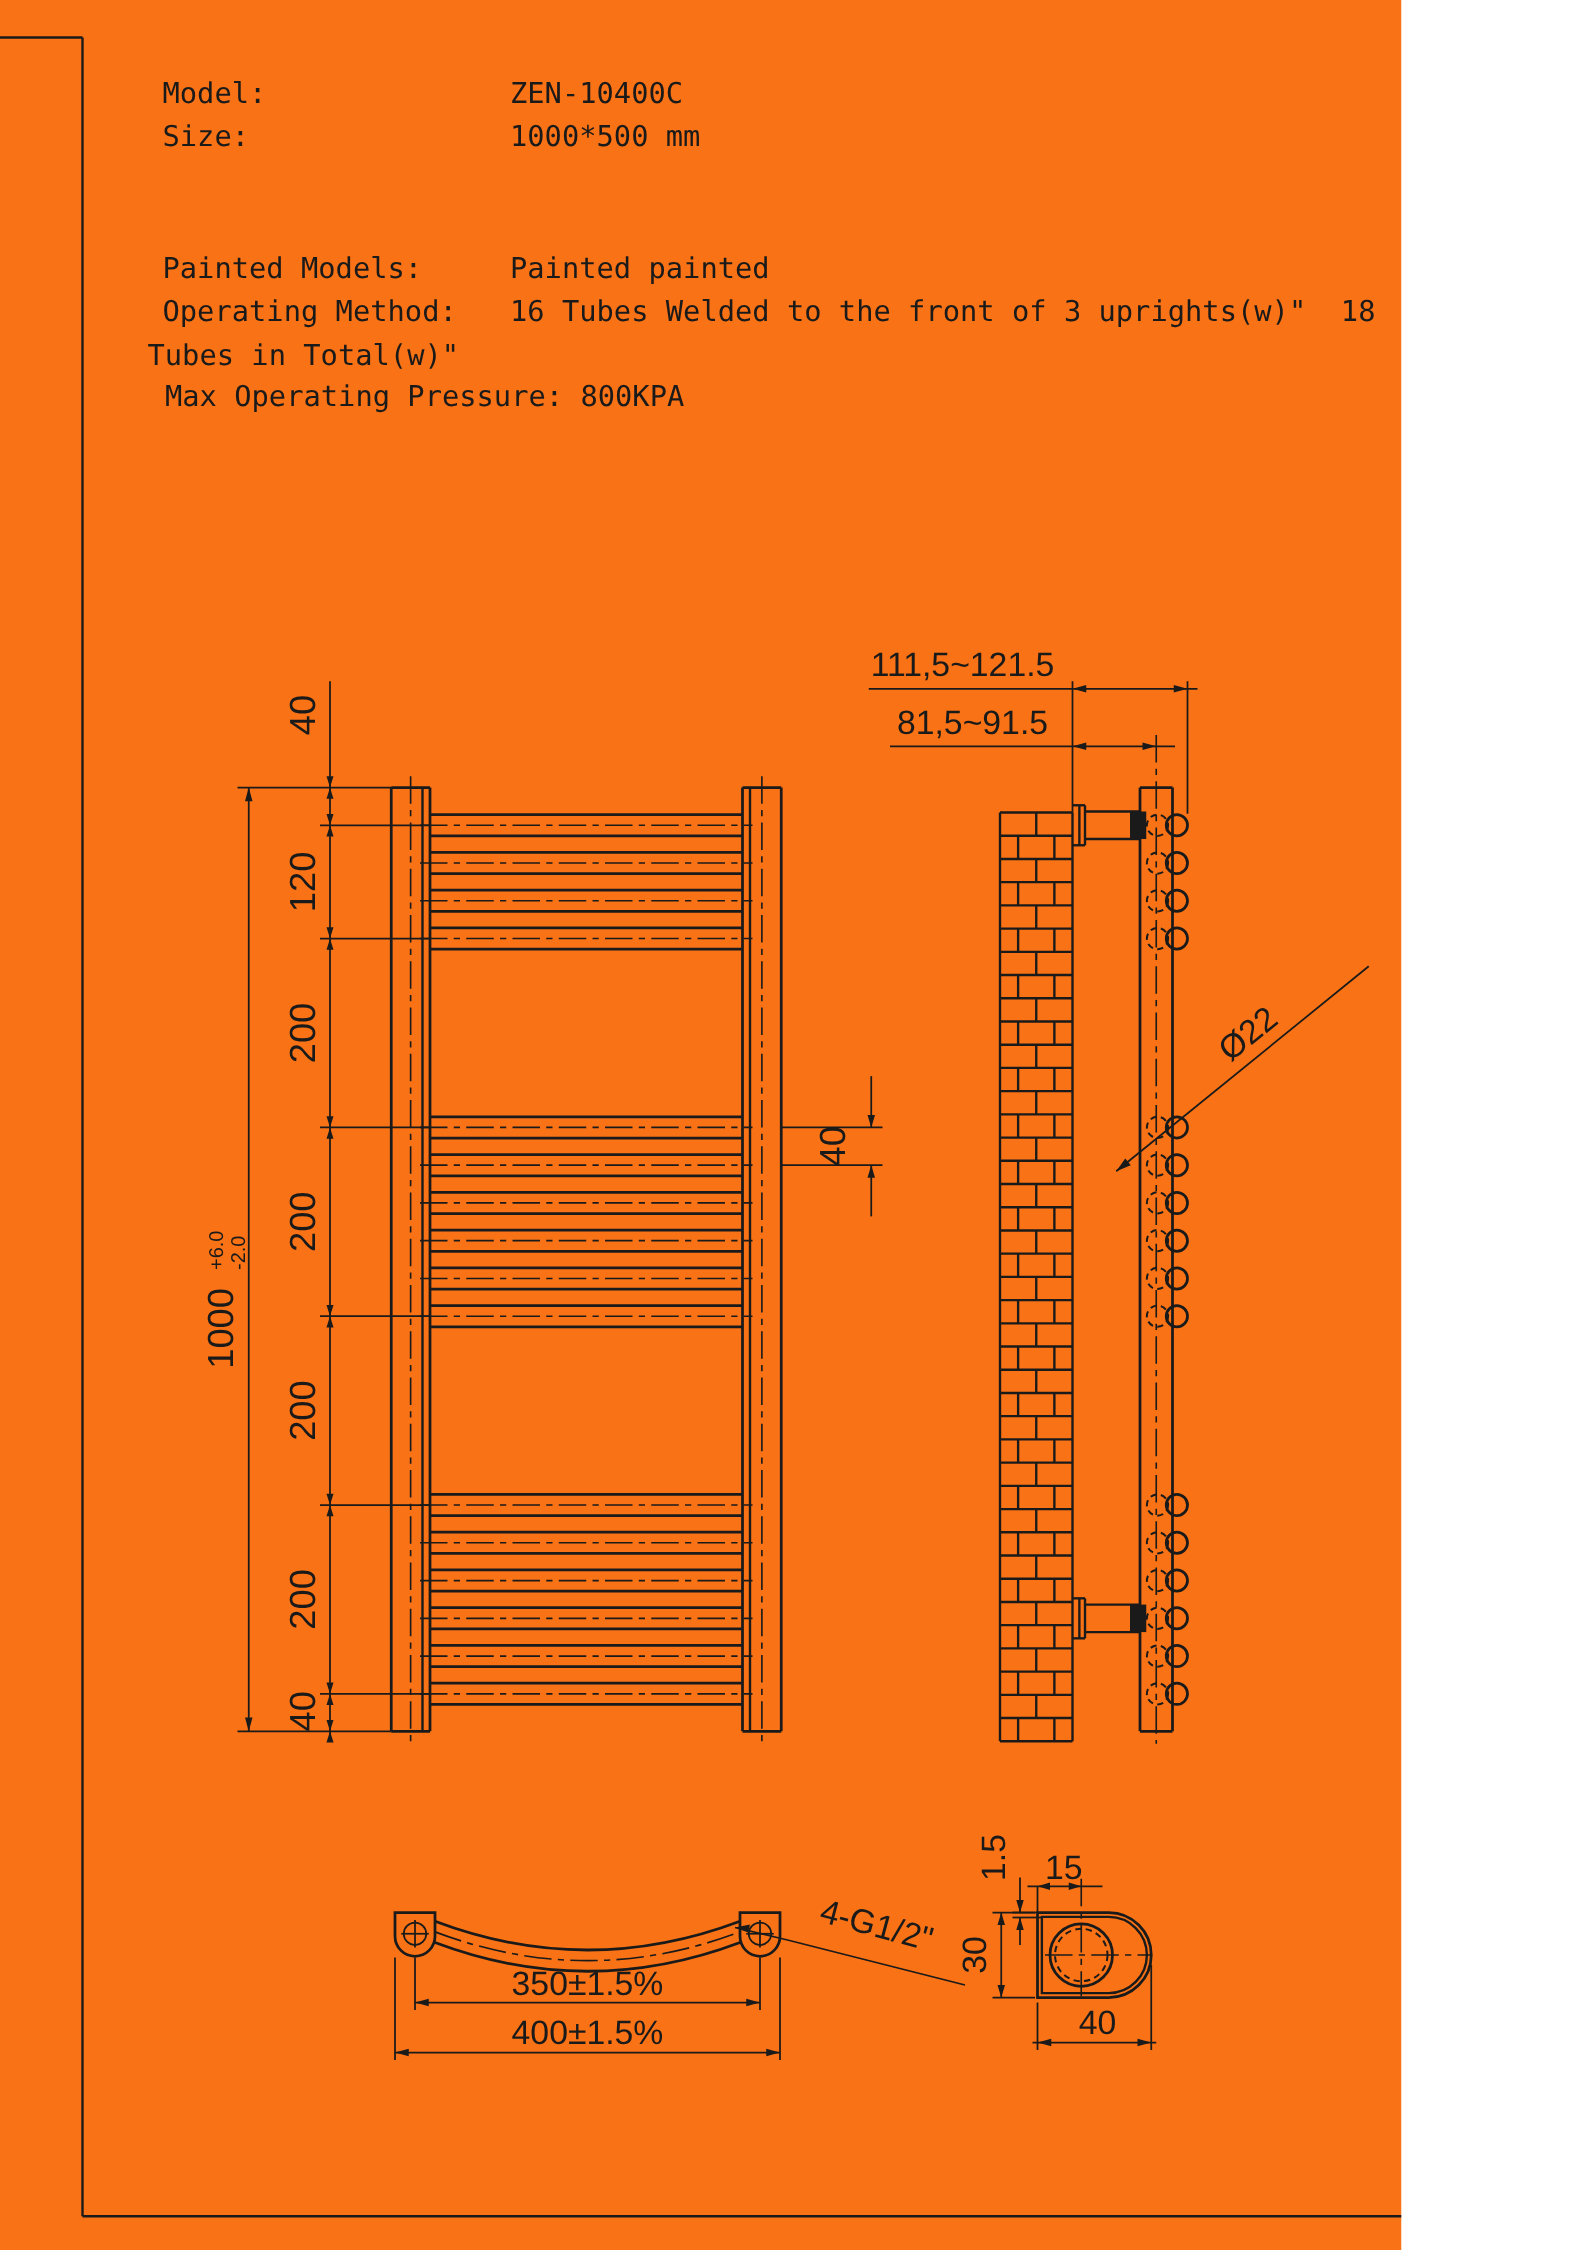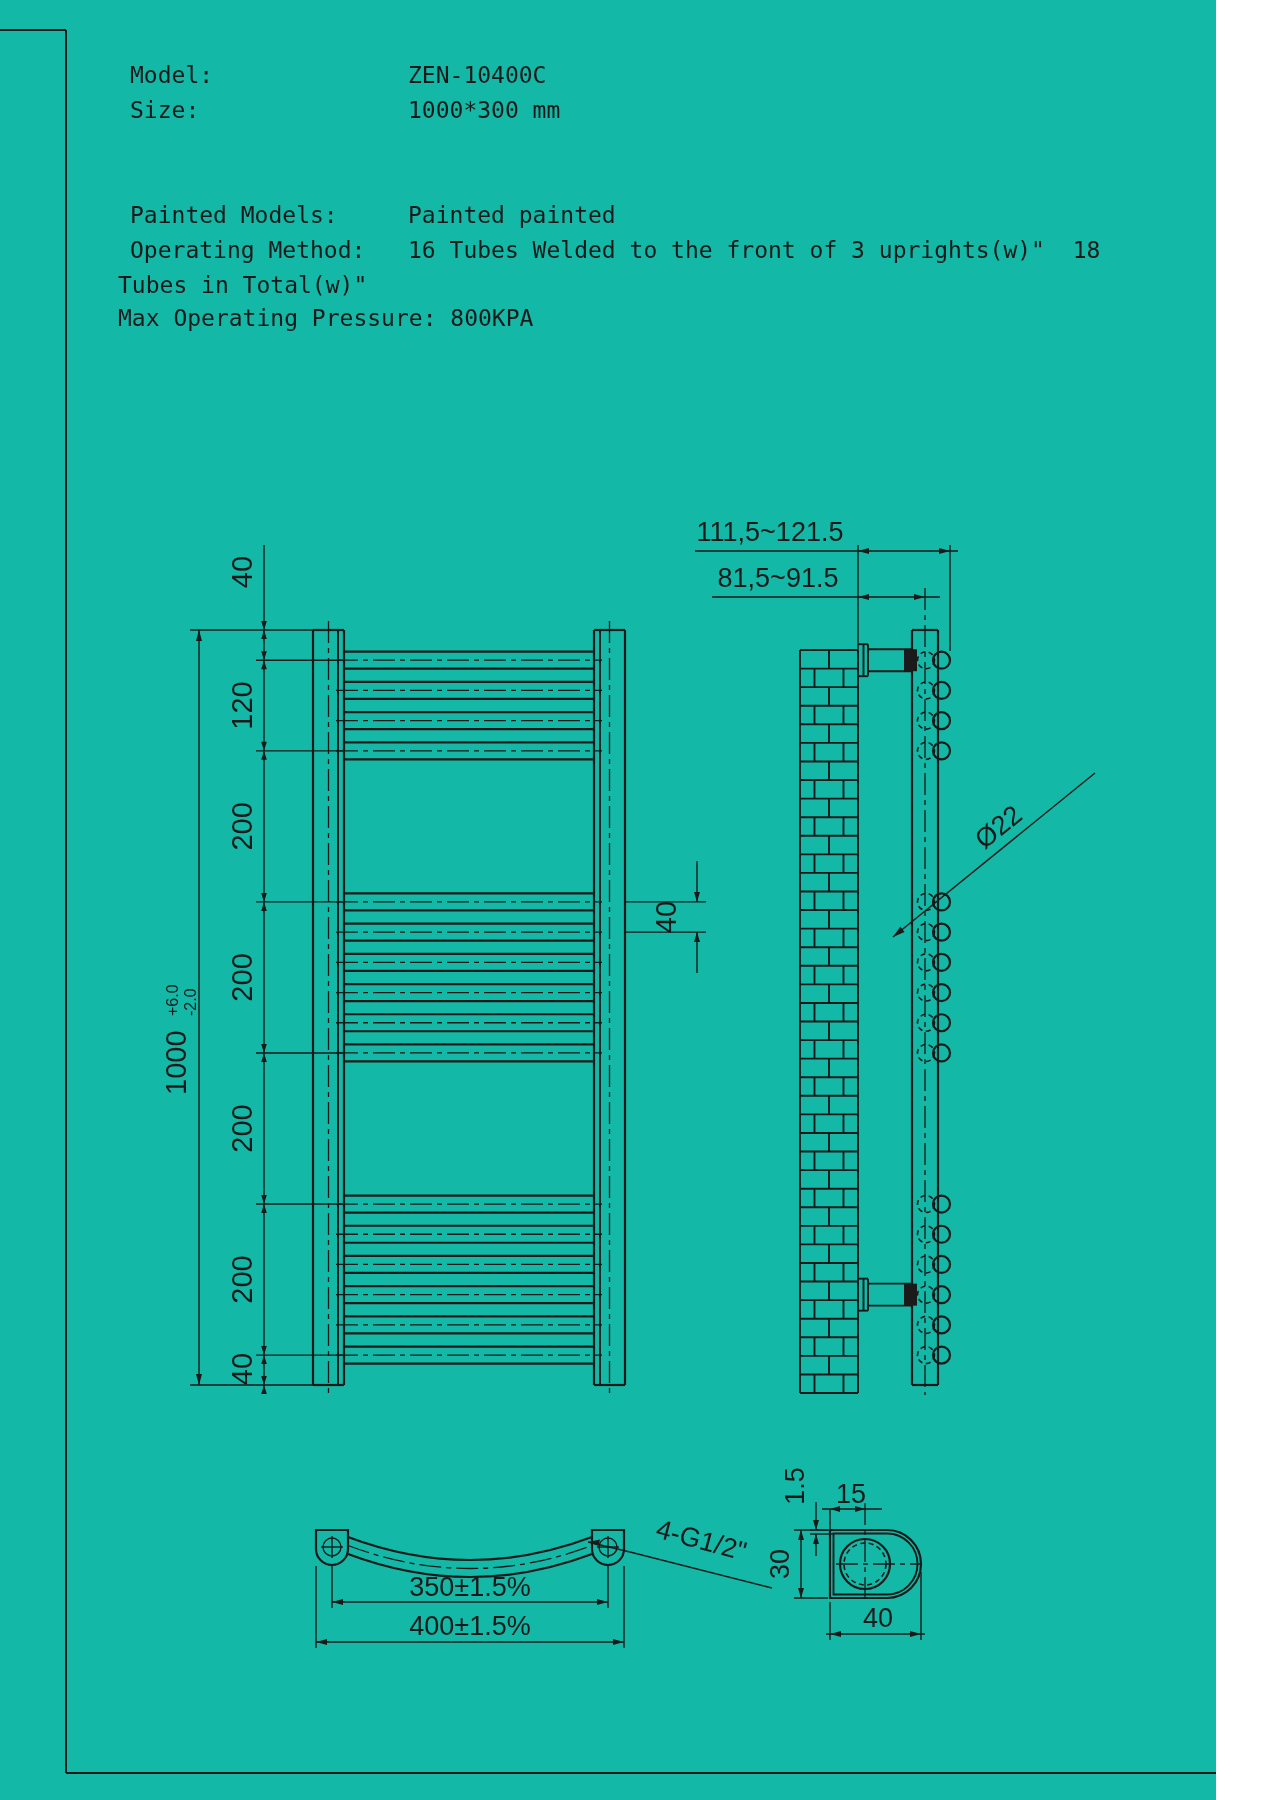--- a/index.html
+++ b/index.html
@@ -1,40 +1,40 @@
 <!DOCTYPE html>
 <html><head>
 <meta charset="utf-8">
 <style>
   html,body{margin:0;padding:0;background:#fff}
-  #canvas{position:relative;width:1216px;height:1800px;background:#14b8a6;overflow:hidden}
+  #canvas{position:relative;width:1121px;height:1800px;background:#f97316;overflow:hidden}
   .mono{font-family:"DejaVu Sans Mono",monospace;font-size:23px;color:#1a1a1a;white-space:pre;position:absolute}
   .info-label{display:inline-block;width:278px}
   svg{position:absolute;left:0;top:0}
   .obj{stroke:#1a1a1a;stroke-width:2.2;fill:none}
   .med{stroke:#1a1a1a;stroke-width:1.9;fill:none}
   .thin{stroke:#1a1a1a;stroke-width:1.4;fill:none}
   .cl{stroke:#1a1a1a;stroke-width:1.3;fill:none;stroke-dasharray:22 5 5 5}
   .hid{stroke:#1a1a1a;stroke-width:1.6;fill:none;stroke-dasharray:5 3.5}
   .arr{fill:#1a1a1a;stroke:none}
   .dim{font-family:"Liberation Sans",sans-serif;font-size:27px;fill:#1a1a1a}
   .dims{font-family:"Liberation Sans",sans-serif;font-size:16px;fill:#1a1a1a}
   .chain{font-family:"Liberation Sans",sans-serif;font-size:29px;fill:#1a1a1a}
 </style>
 </head>
 <body>
 
 <div id="canvas">
 
   <div class="mono" style="left:130px;top:62px"><span class="info-label">Model:</span><span>ZEN-10400C</span></div>
-  <div class="mono" style="left:130px;top:97px"><span class="info-label">Size:</span><span>1000*300 mm</span></div>
+  <div class="mono" style="left:130px;top:97px"><span class="info-label">Size:</span><span>1000*500 mm</span></div>
   <div class="mono" style="left:130px;top:202px"><span class="info-label">Painted Models:</span><span>Painted painted</span></div>
   <div class="mono" style="left:130px;top:237px"><span class="info-label">Operating Method:</span><span>16 Tubes Welded to the front of 3 uprights(w)"  18</span></div>
   <div class="mono" style="left:118px;top:272px">Tubes in Total(w)"</div>
-  <div class="mono" style="left:118px;top:305px">Max Operating Pressure: 800KPA</div>
+  <div class="mono" style="left:132px;top:305px">Max Operating Pressure: 800KPA</div>
 
   <svg id="drawing" width="1273" height="1800" viewBox="0 0 1273 1800">
 
     <g>
       <line class="med" x1="66" y1="30" x2="66" y2="1773"></line>
       <line class="med" x1="0" y1="30" x2="66" y2="30"></line>
       <line class="med" x1="66" y1="1773" x2="1218" y2="1773"></line>
       <line class="med" x1="1218" y1="30" x2="1218" y2="1773"></line>
     </g>
 

